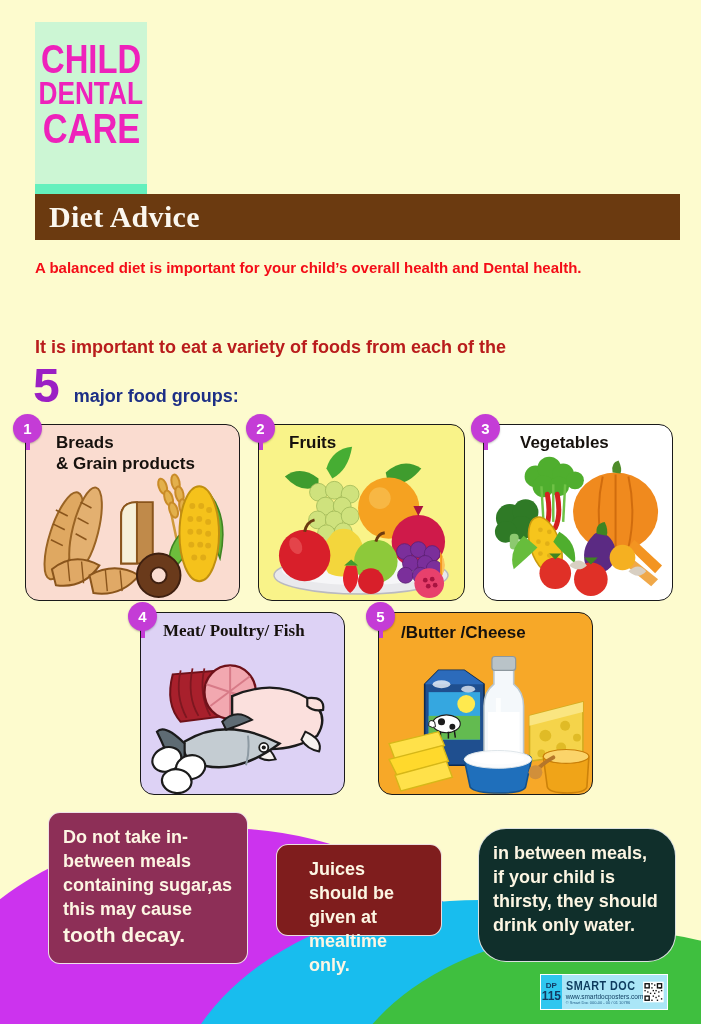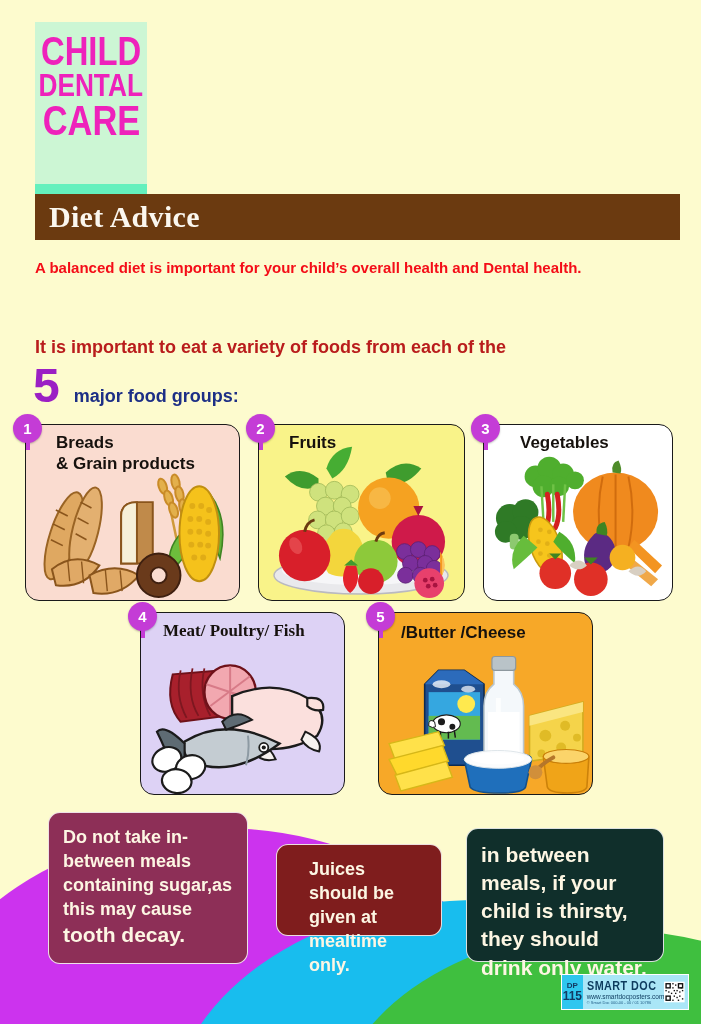--- a/index.html
+++ b/index.html
@@ -43,21 +43,21 @@
 
   #logo-box {
     position:absolute;
     left:35px; top:22px;
     width:112px; height:182px;
     background:#ccf6d4;
     display:flex;
     flex-direction:column;
     align-items:center;
     justify-content:flex-start;
-    padding-top:10px;
+    padding-top:18px;
   }
   #logo-box .logo-line {
     color:#ee22bb;
     font-family:"Liberation Sans Narrow","Liberation Sans",sans-serif;
     font-weight:bold;
     letter-spacing:0px;
     line-height:0.96;
     transform:scaleX(0.82);
     transform-origin:center;
     white-space:nowrap;
@@ -208,27 +208,27 @@
     border:1.5px solid rgba(255,255,255,0.85);
     color:#fdf6e3;
     font-weight:bold;
     font-family:"Liberation Sans Narrow","Liberation Sans",sans-serif;
     line-height:1.34;
     padding:12px 14px;
     z-index:10;
   }
   #advice-1 { left:48px;  top:812px; width:200px; height:152px; background:#8d2f57; font-size:18px; }
   #advice-2 { left:276px; top:844px; width:166px; height:92px;  background:#7f1d1d; font-size:18px;padding-left:32px; }
-  #advice-3 { left:466px; top:828px; width:198px; height:134px; background:#102f2b; font-size:21px; }
+  #advice-3 { left:478px; top:828px; width:198px; height:134px; background:#102f2b; font-size:18px;border-radius:28px; }
   #advice-1 .big { font-size:21px; }
 
   
   #footer-logo {
     position:absolute;
-    left:561px; top:974px;
+    left:540px; top:974px;
     width:128px; height:36px;
     background:#aae6f7;
     border:1px solid #ffffff;
     display:flex;
     align-items:center;
     z-index:20;
   }
   #footer-dp {
     width:30px;
     height:100%;

